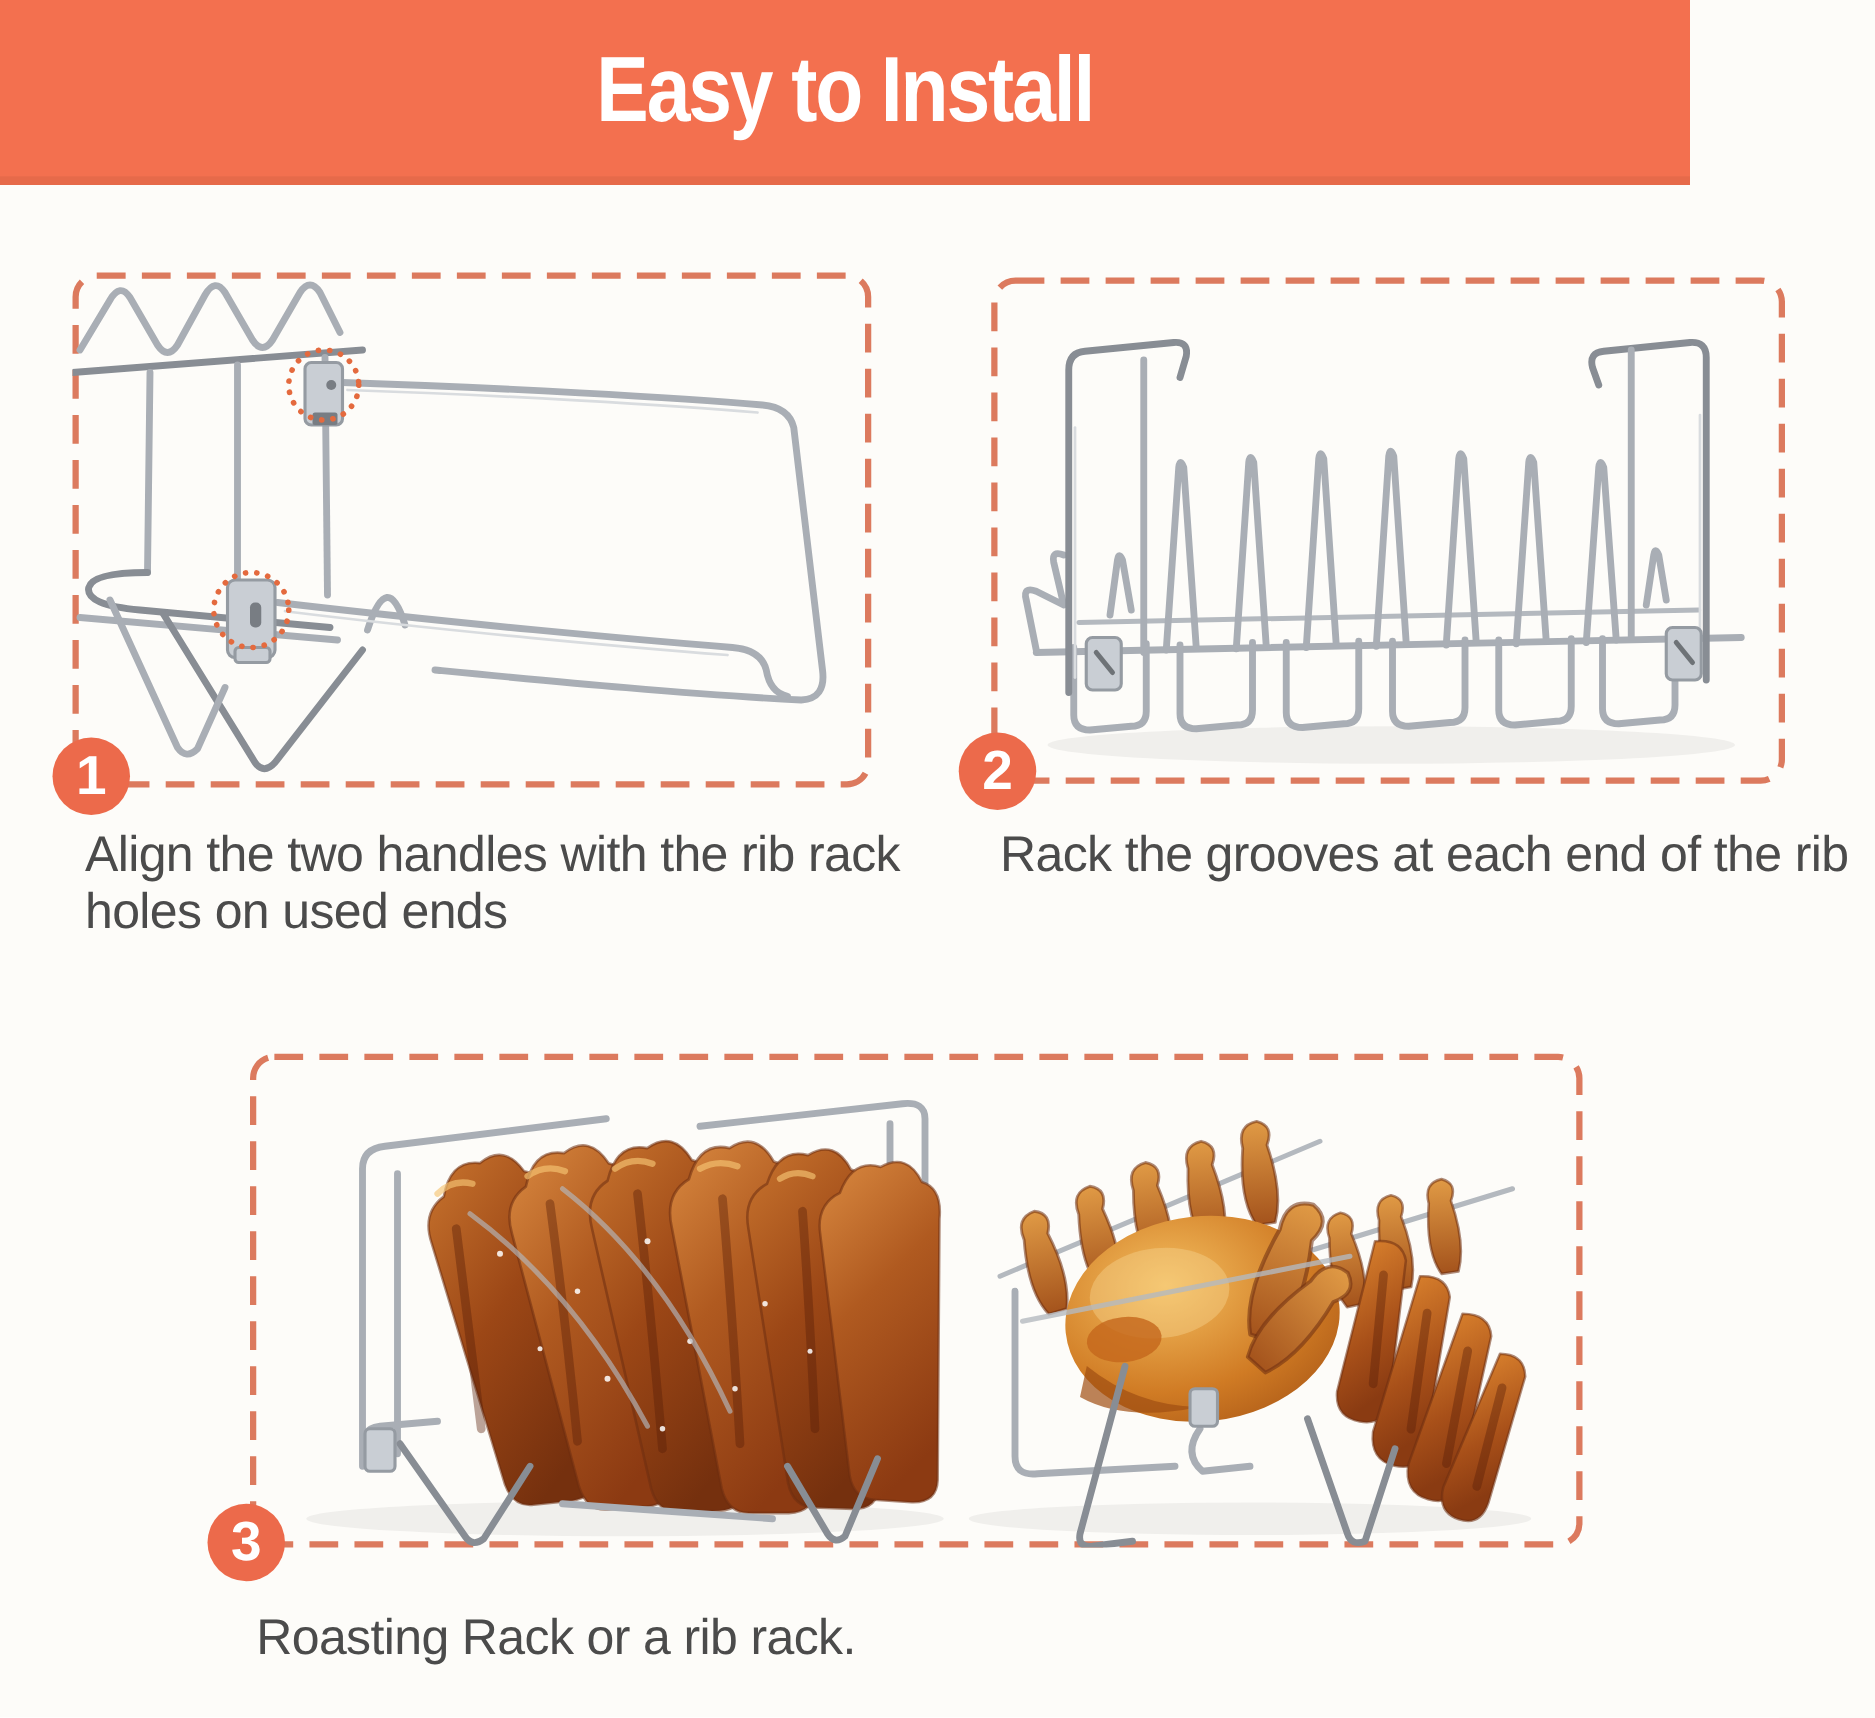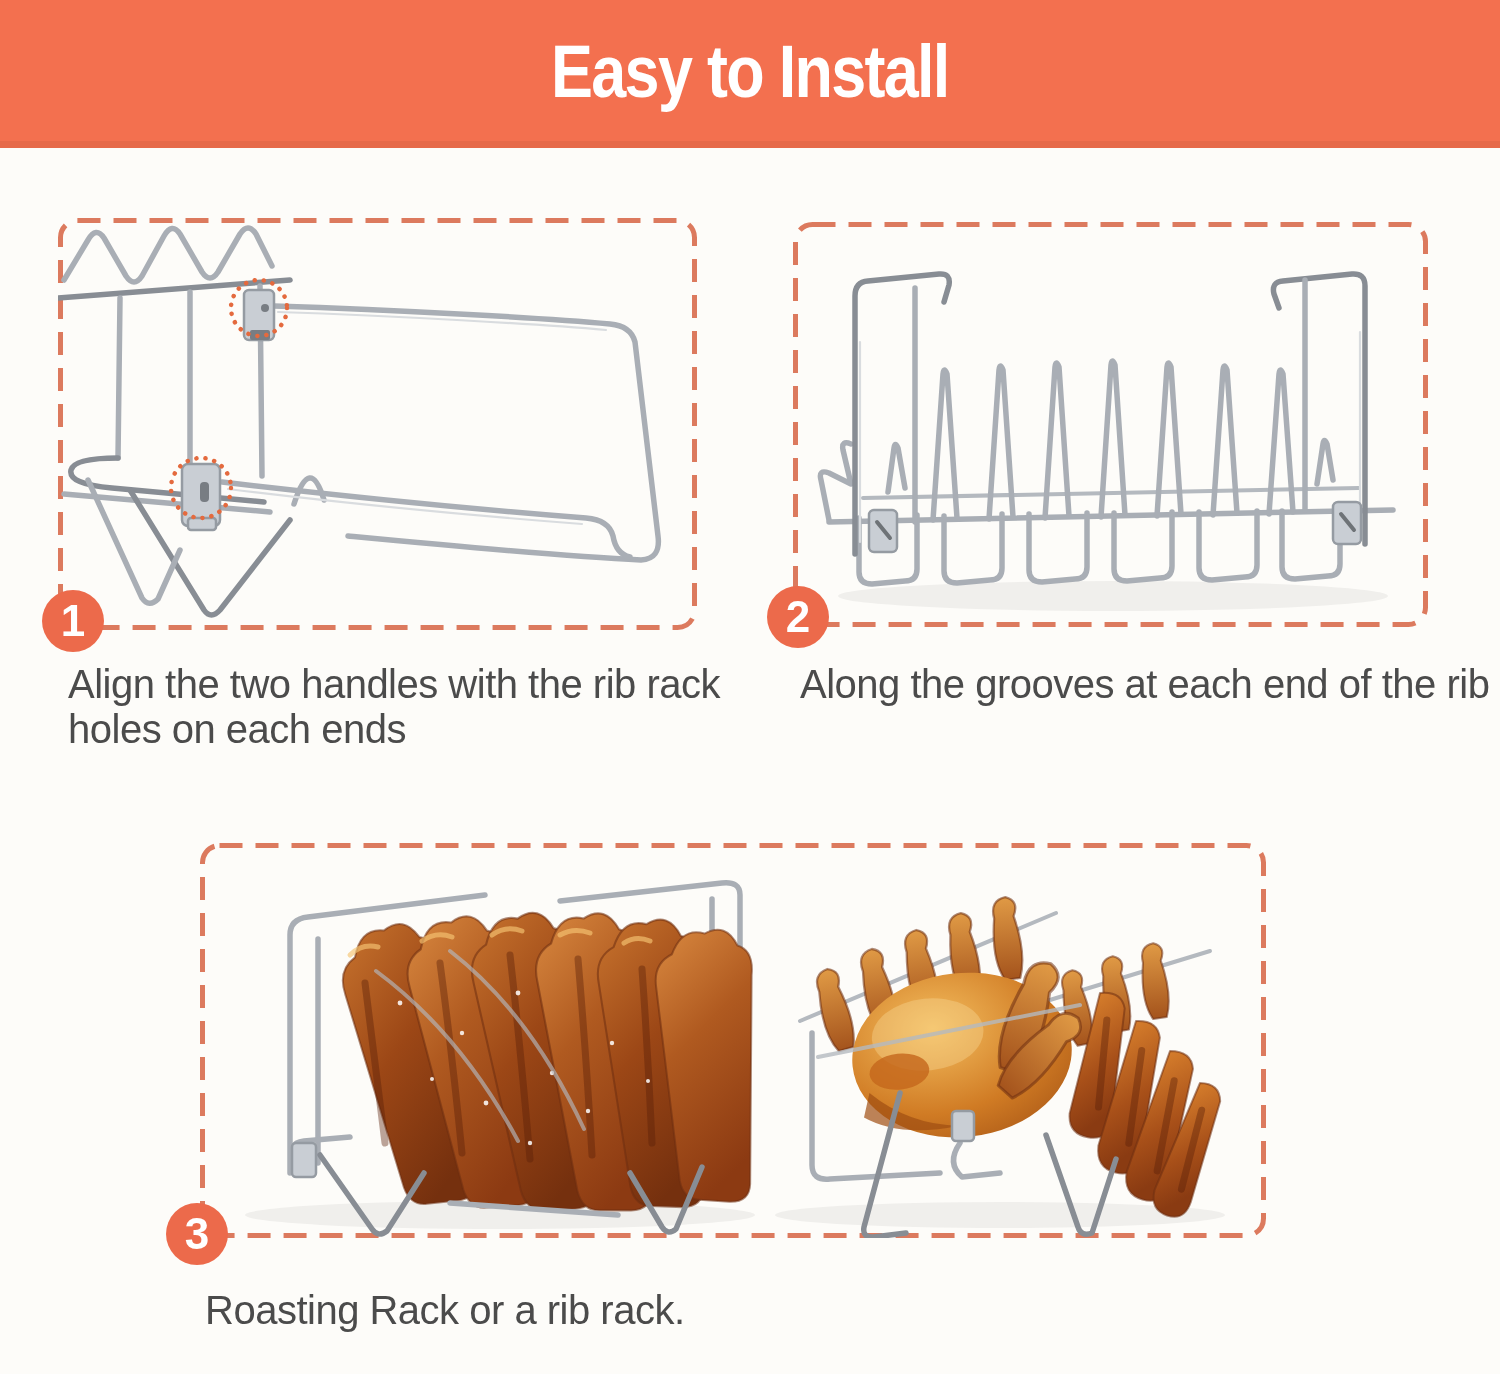--- a/index.html
+++ b/index.html
@@ -8,21 +8,21 @@
     position: relative;
     width: 1500px;
     height: 1374px;
     background: #FDFCF9;
     font-family: "Liberation Sans", sans-serif;
     overflow: hidden;
   }
   
   .banner {
     position: absolute; left:0; top:0;
-    width: 1500px; height: 148px;
+    width: 1352px; height: 148px;
     background: #F3704F;
     box-shadow: inset 0 -7px 0 rgba(0,0,0,0.05);
     display:flex; align-items:center; justify-content:center;
   }
   .banner h1 {
     color:#ffffff;
     font-size: 74px;
     font-weight: bold;
     letter-spacing: -2px;
     transform: scaleX(0.85);
@@ -190,24 +190,24 @@
         <path d="M548,292 L561,308" stroke="#6E7377" stroke-width="4" stroke-linecap="round"></path>
       </g>
     </svg>
     <div class="badge badge2">
       <span>2</span>
     </div>
   </section>
 
   <div class="caption cap1">
     <div>Align the two handles with the rib rack</div>
-    <div>holes on each ends</div>
+    <div>holes on used ends</div>
   </div>
   <div class="caption cap2">
-    <div>Along the grooves at each end of the rib</div>
+    <div>Rack the grooves at each end of the rib</div>
   </div>
 
   <section class="step-box box3">
     <svg class="border-svg" viewBox="0 0 1066 395">
       <rect x="2.5" y="2.5" width="1061" height="390" rx="17" fill="none" stroke="#DC7A5E" stroke-width="5" stroke-dasharray="23 13"></rect>
     </svg>
     <svg class="illus" viewBox="0 0 1066 395">
       <defs>
         <linearGradient id="rib1" x1="0" y1="0" x2="0.3" y2="1">
           <stop offset="0" stop-color="#D98940"></stop>

